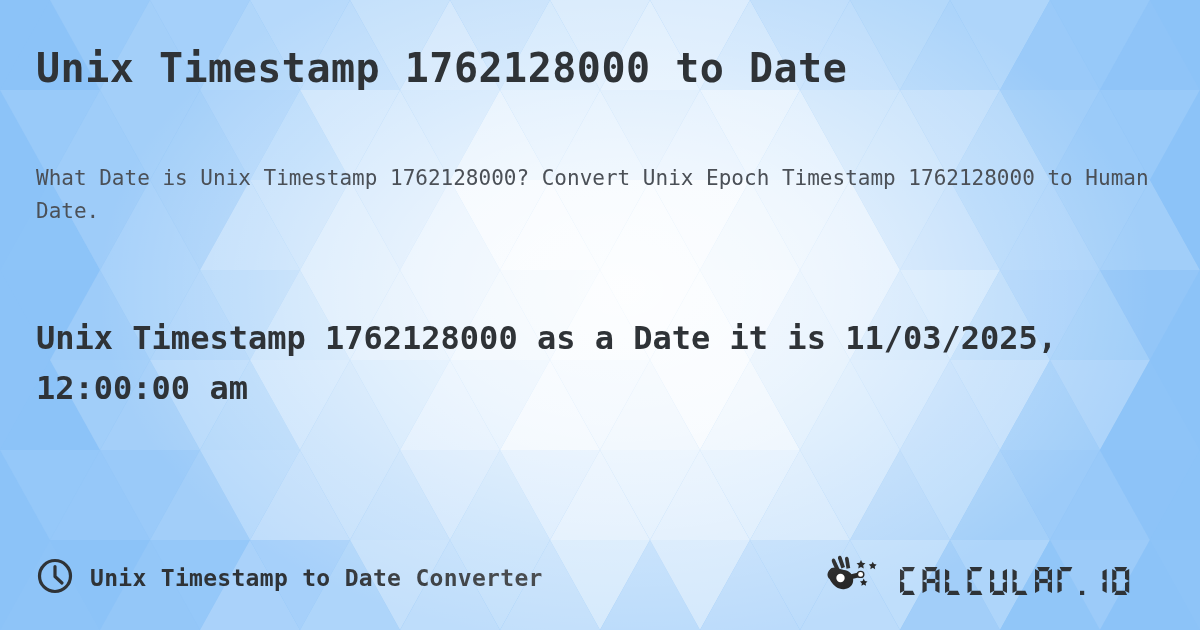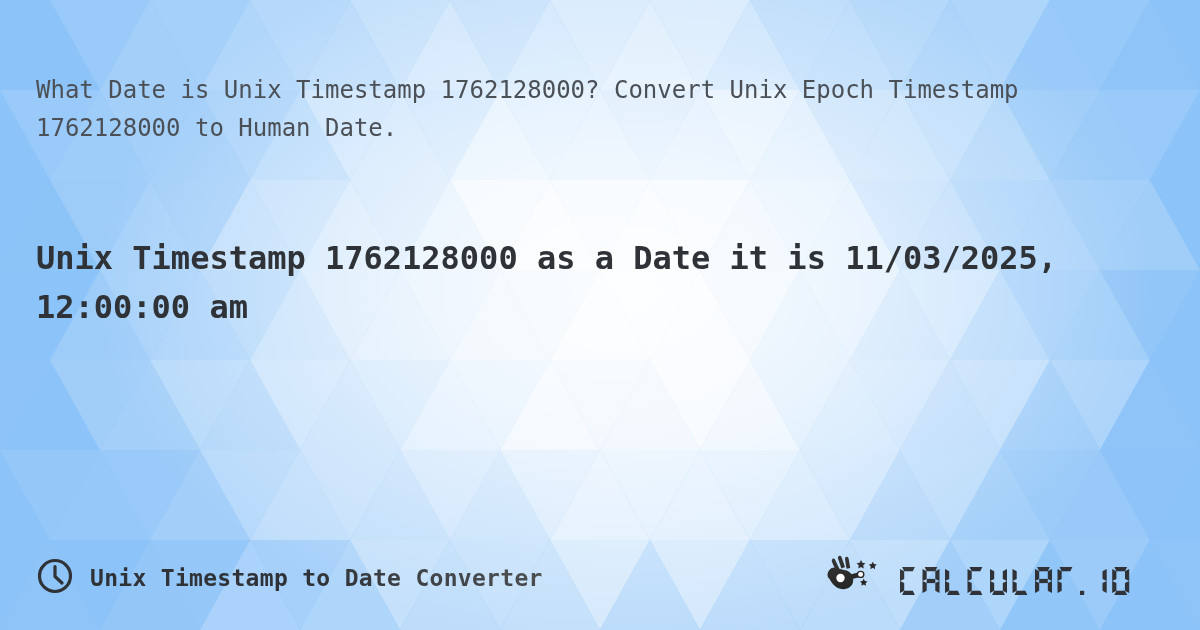--- a/index.html
+++ b/index.html
@@ -55,21 +55,21 @@
     font-size: 40px;
     font-weight: 700;
     letter-spacing: 0.5px;
     line-height: 1.1;
     margin-top: 46px;
     white-space: nowrap;
   }
 
   .description {
     color: #4b5057;
-    font-size: 24px;
+    font-size: 21px;
     font-weight: 400;
     line-height: 1.58;
     margin-top: 72px;
     max-width: 1130px;
   }
 
   .result {
     color: #2f3337;
     font-size: 32px;
     font-weight: 700;
@@ -319,20 +319,21 @@
     <polygon points="1050,540 1150,540 1100,630" fill="rgb(156,203,249)"></polygon>
     <polygon points="1100,630 1200,630 1150,540" fill="rgb(140,195,248)"></polygon>
     <polygon points="1150,540 1250,540 1200,630" fill="rgb(142,196,248)"></polygon>
     <polygon points="1200,630 1300,630 1250,540" fill="rgb(140,195,248)"></polygon>
     <polygon points="1250,540 1350,540 1300,630" fill="rgb(140,195,248)"></polygon>
   </svg>
 <div class="bg-glow"></div>
 
 <div class="page">
 
+  <h1 class="page-title">Unix Timestamp 1762128000 to Date</h1>
 
   <p class="description">What Date is Unix Timestamp 1762128000? Convert Unix Epoch Timestamp 1762128000 to Human Date.</p>
 
   <p class="result">Unix Timestamp 1762128000 as a Date it is 11/03/2025, 12:00:00 am</p>
 
 </div>
 
 <div class="footer">
 
   <div class="footer-left">

